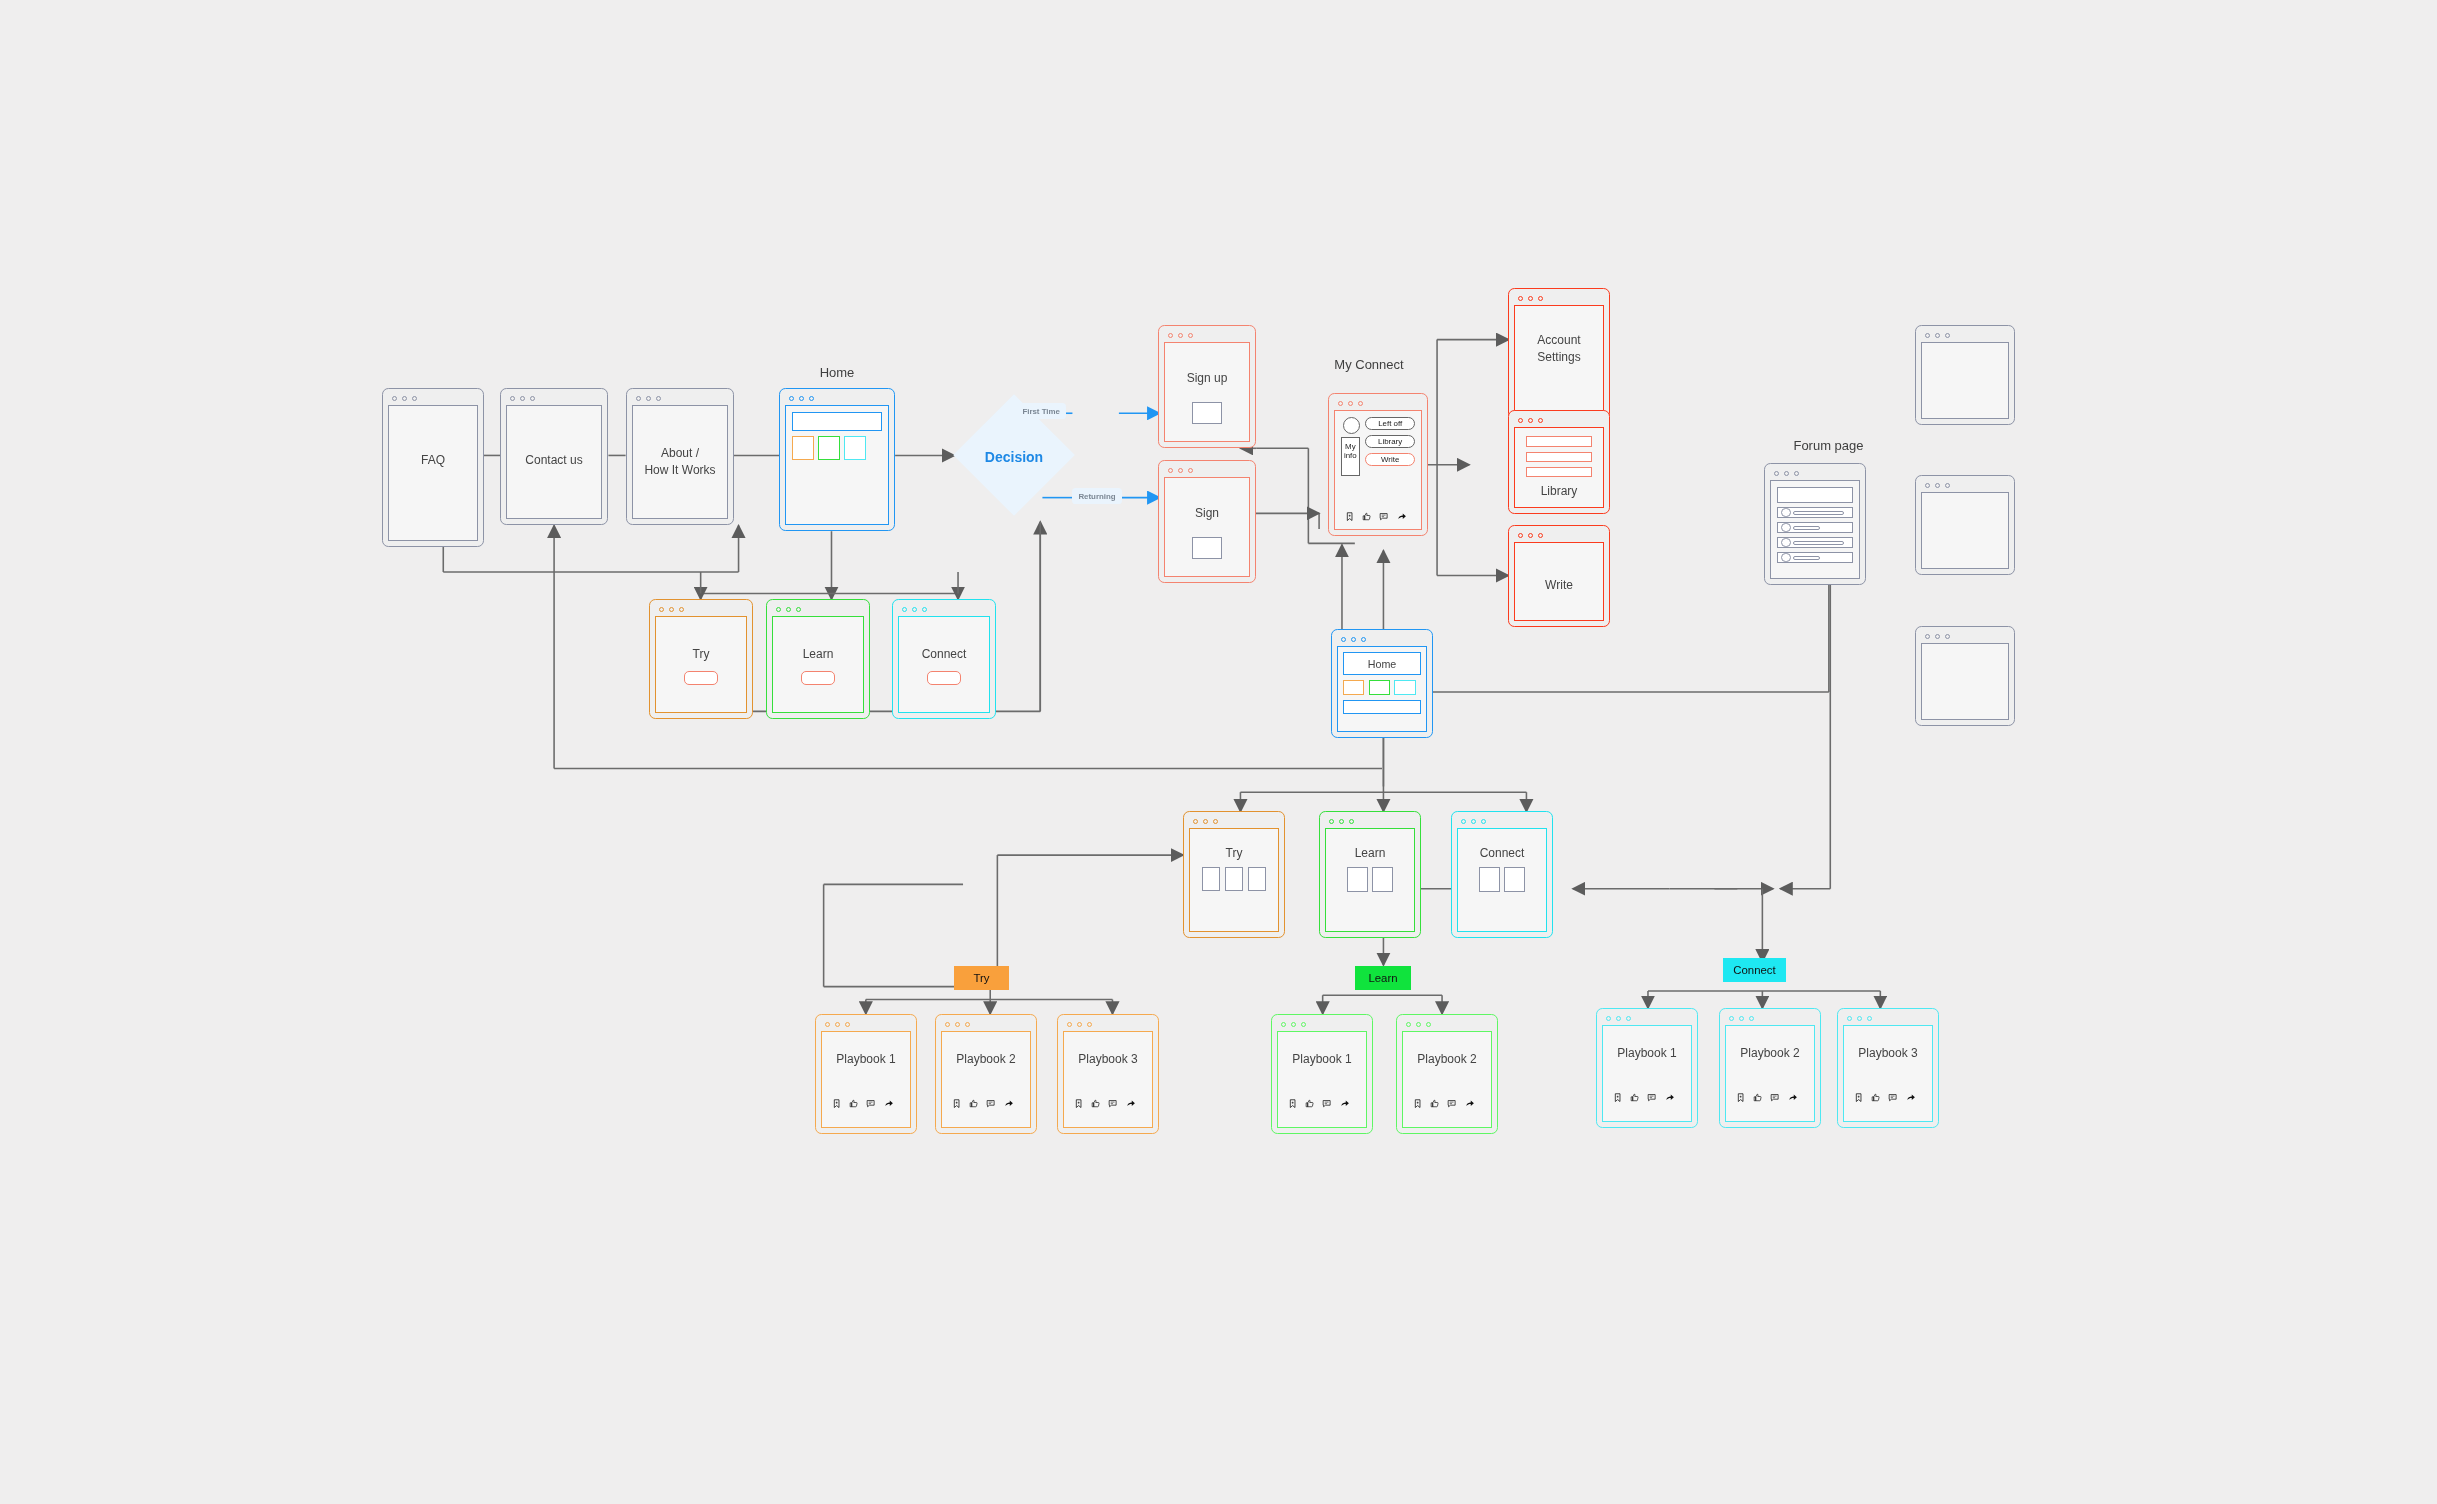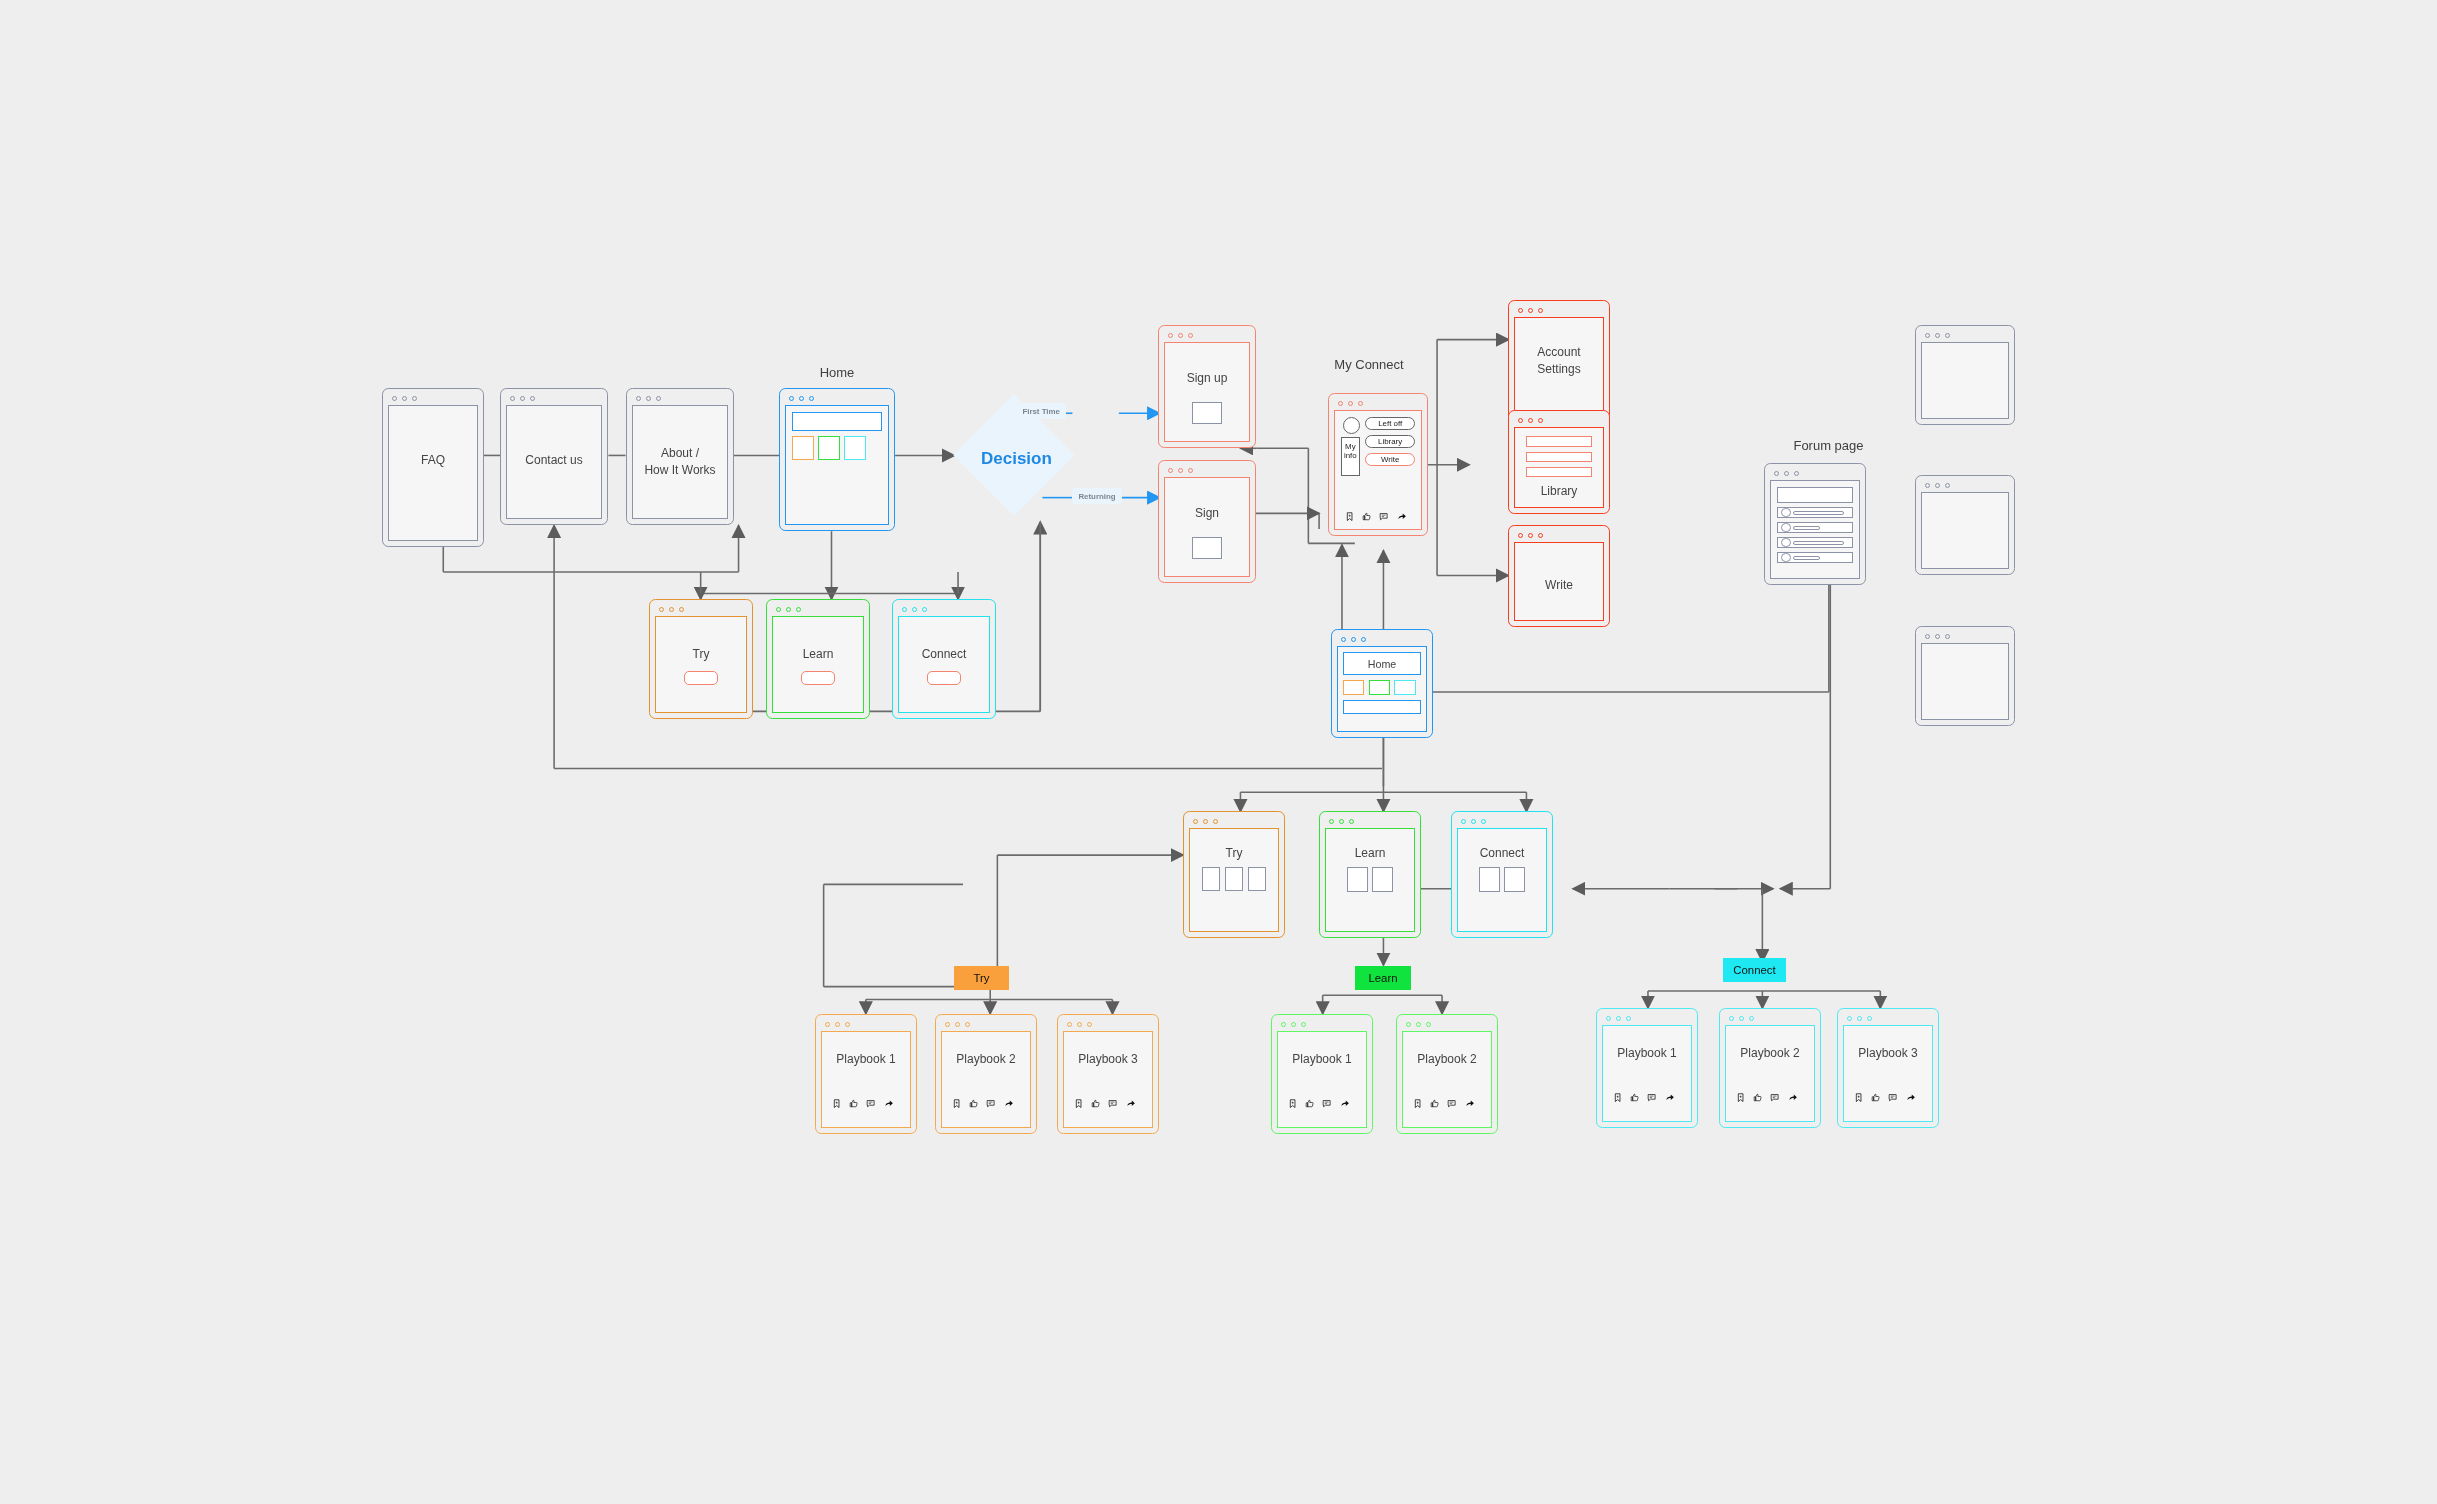--- a/index.html
+++ b/index.html
@@ -77,21 +77,21 @@
   .pill{box-sizing:border-box;background:#fff;border:1.3px solid #f4836f;border-radius:5px;}
   .rowbox{box-sizing:border-box;background:#fff;border:1.3px solid #f4836f;}
   .blueline{box-sizing:border-box;background:#fff;border:1.1px solid #2196f3;}
 
   
   .diamond{
     position:absolute;width:86px;height:86px;
     background:#eaf4fd;transform:rotate(45deg);
   }
   .diamond-label{
-    position:absolute;color:#1e88e5;font-weight:bold;font-size:17px;
+    position:absolute;color:#1e88e5;font-weight:bold;font-size:14px;
     white-space:nowrap;
   }
   .edgelabel{
     position:absolute;background:#eaf4fd;border-radius:3.6px;
     font-size:7.9px;font-weight:bold;color:#7b8794;
     padding:3.6px 6.4px;white-space:nowrap;
   }
 
   
   .chip{
@@ -360,21 +360,21 @@
             <path d="M3 4h18v12H9l-5 4v-4H3z" fill="none" stroke="#111" stroke-width="1.9"></path>
             <path d="M7 8h10M7 12h6" stroke="#111" stroke-width="1.5"></path>
           </svg>
         <svg width="10" height="9.3" viewBox="0 0 24 24">
             <path d="M3 18c0-7 6-9 11-9V4l8 7-8 7v-5c-5 0-8 1-11 5z" fill="#111"></path>
           </svg>
       </div>
     </div>
   </div>
 
-  <div class="win redbright" style="left:1508px;top:300px;width:102px;height:132px;">
+  <div class="win redbright" style="left:1508px;top:288px;width:102px;height:132px;">
     <div class="bar">
         <i></i>
         <i></i>
         <i></i>
       </div>
     <div class="body">
       <div class="title" style="margin-top:26px;white-space:pre-line;">Account
 Settings</div>
     </div>
   </div>

